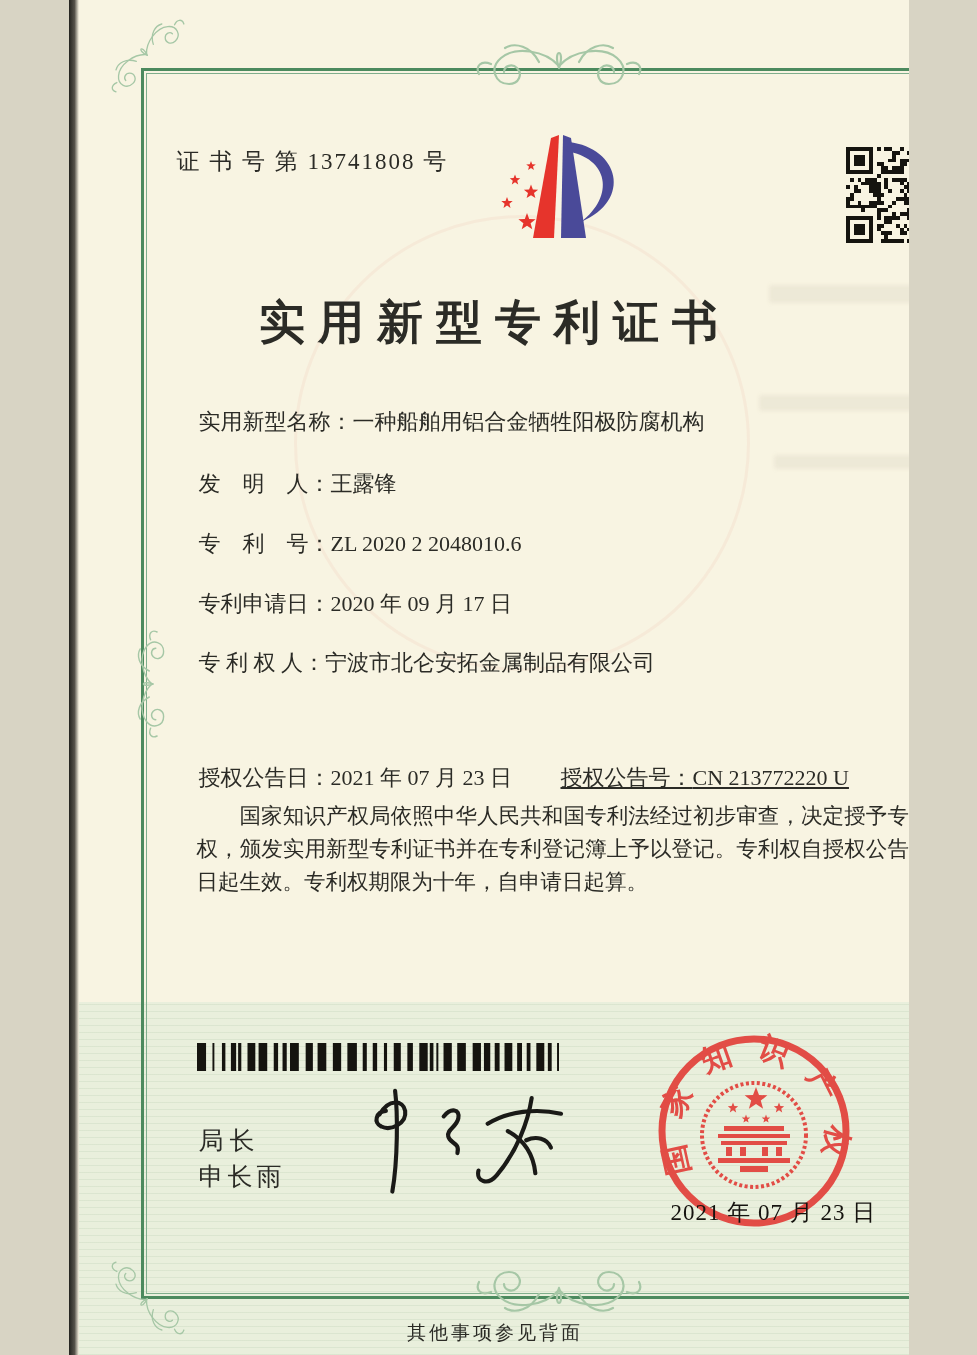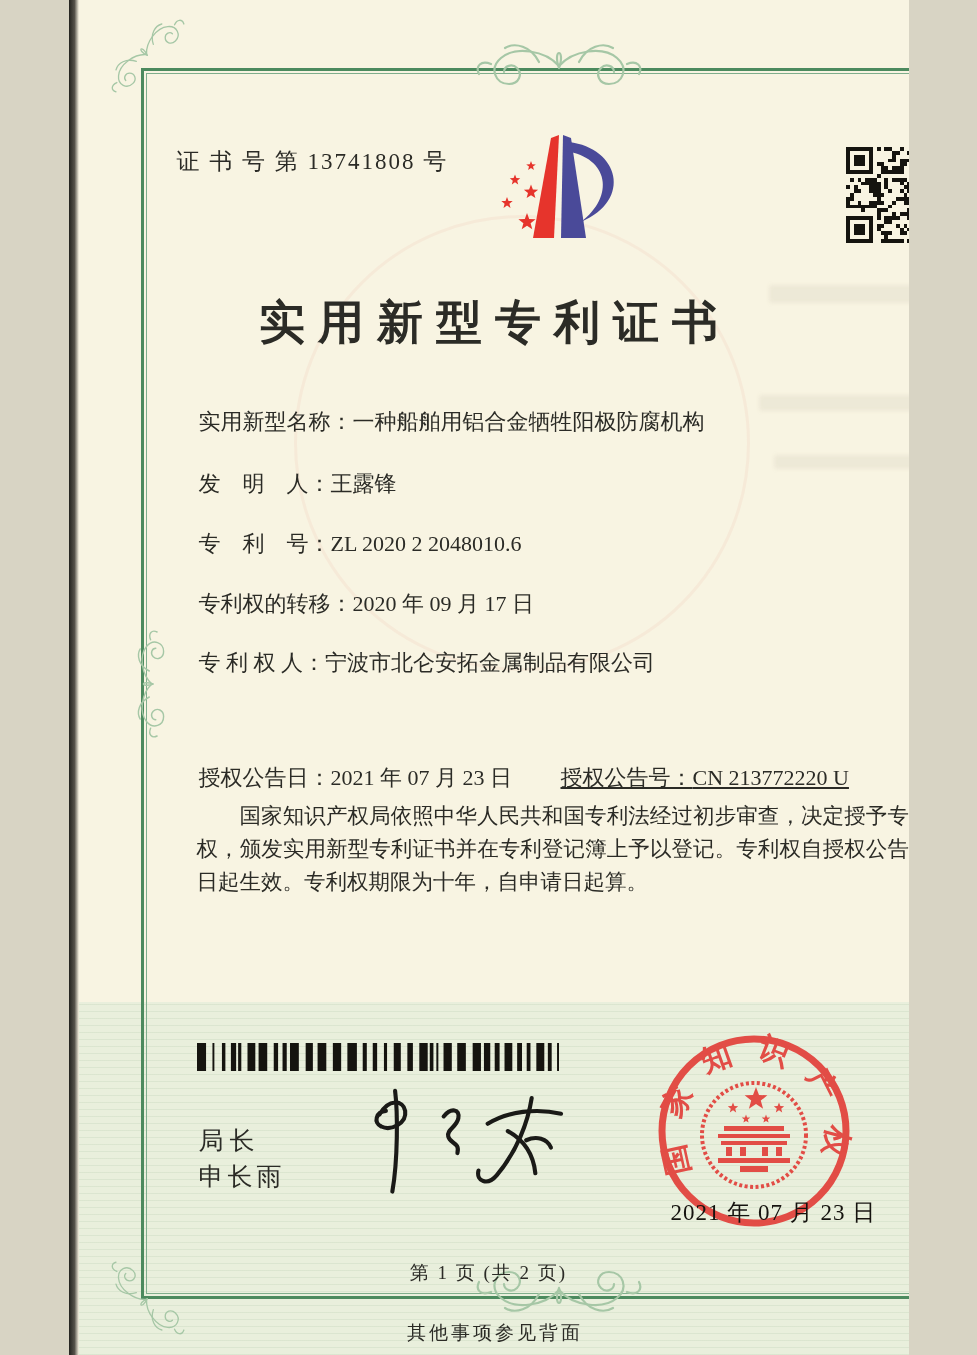--- a/index.html
+++ b/index.html
@@ -306,21 +306,21 @@
   <div class="row" style="top:470px">
     <span>发　明　人：</span><span>王露锋</span>
   </div>
   <div class="row" style="top:408px">
     <span>实用新型名称：</span><span>一种船舶用铝合金牺牲阳极防腐机构</span>
   </div>
   <div class="row" style="top:530px">
     <span>专　利　号：</span><span>ZL 2020 2 2048010.6</span>
   </div>
   <div class="row" style="top:590px">
-    <span>专利权的转移：</span><span>2020 年 09 月 17 日</span>
+    <span>专利申请日：</span><span>2020 年 09 月 17 日</span>
   </div>
   <div class="row" style="top:649px">
     <span>专 利 权 人：</span><span>宁波市北仑安拓金属制品有限公司</span>
   </div>
   <div class="row" style="top:764px">
     <span>授权公告日：</span><span>2021 年 07 月 23 日</span>
     <span class="grant-no-group"><span>授权公告号：</span><span>CN 213772220 U</span></span>
   </div>
 
   <div class="paras">
@@ -397,15 +397,14 @@
       <rect x="-28" y="16" width="6" height="9"></rect>
       <rect x="-14" y="16" width="6" height="9"></rect>
       <rect x="8" y="16" width="6" height="9"></rect>
       <rect x="22" y="16" width="6" height="9"></rect>
       <rect x="-36" y="27" width="72" height="5"></rect>
       <rect x="-14" y="35" width="28" height="6"></rect>
     </g>
   </svg>
   <div class="seal-date">2021 年 07 月 23 日</div>
 
-  <div class="footer-page">第 1 页 (共 2 页)</div>
   <div class="back-note">其他事项参见背面</div>
 </div>
 
 </body></html>

